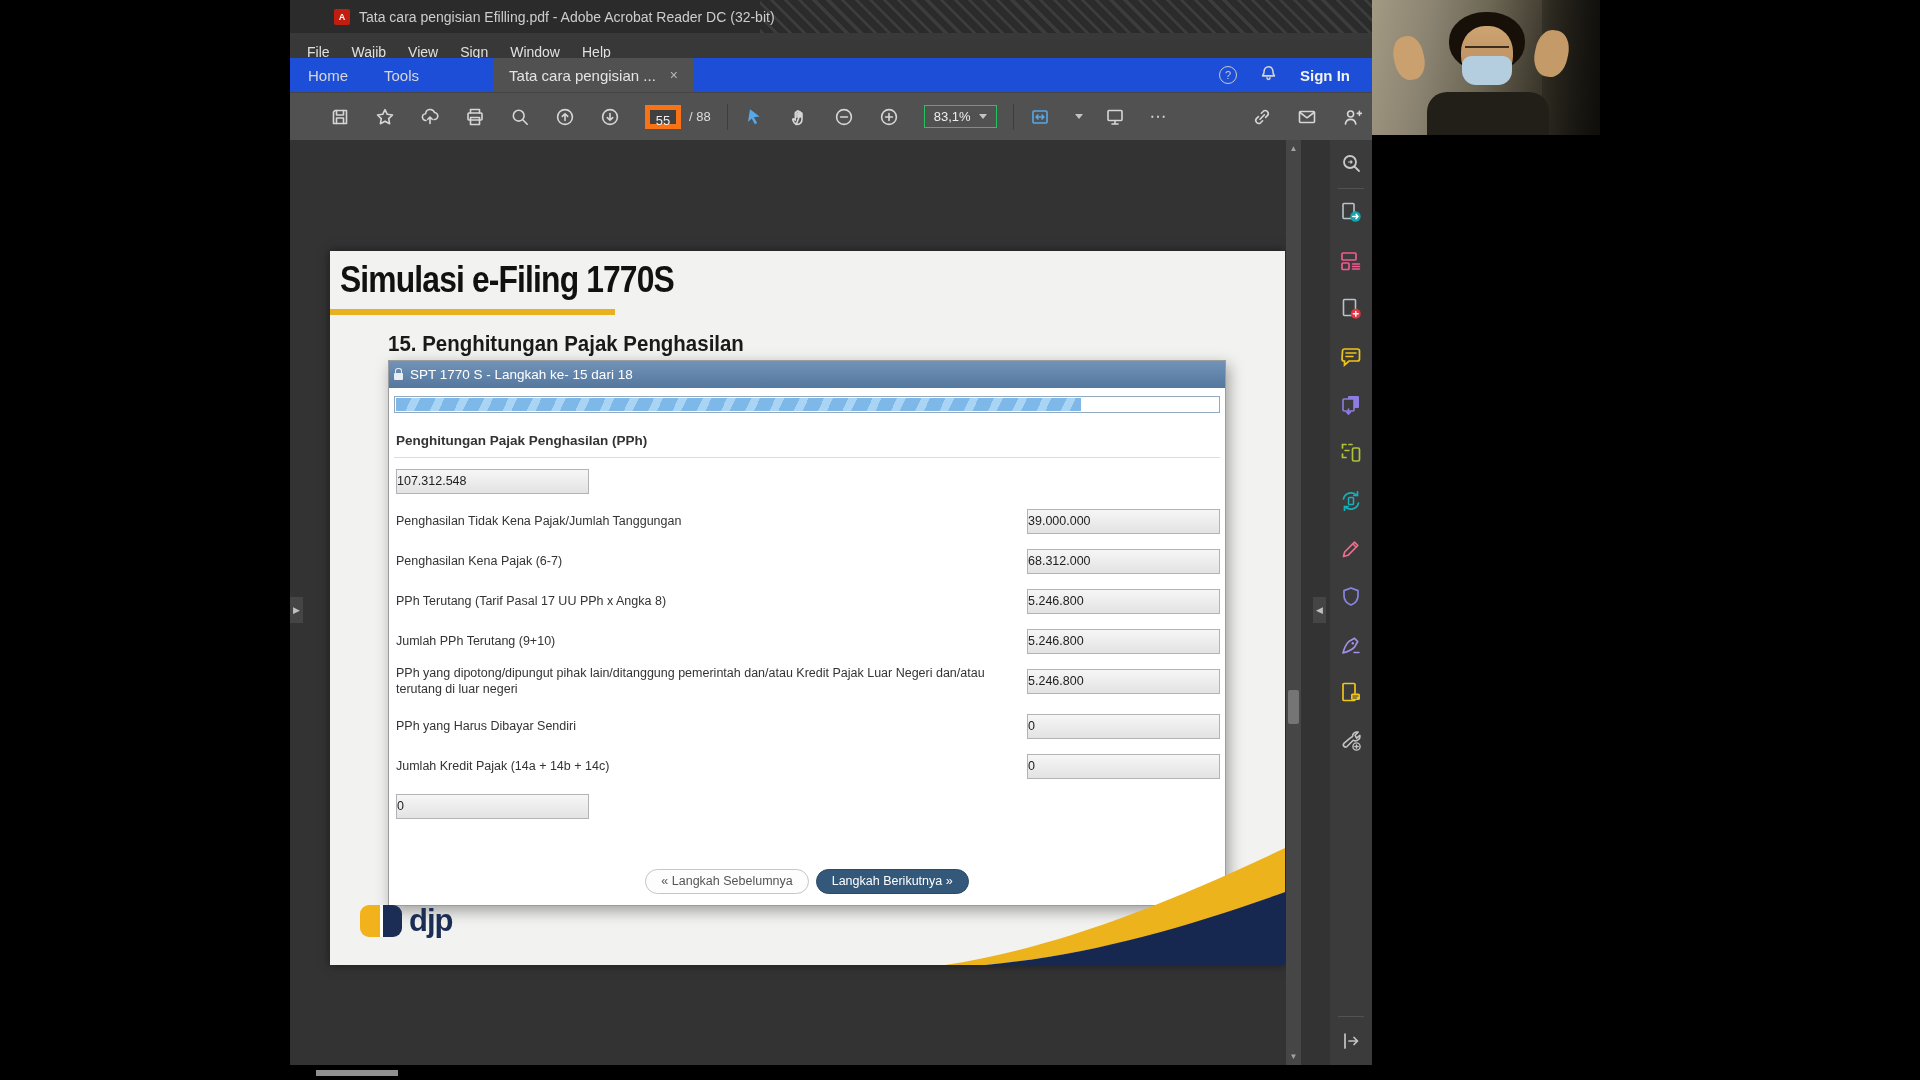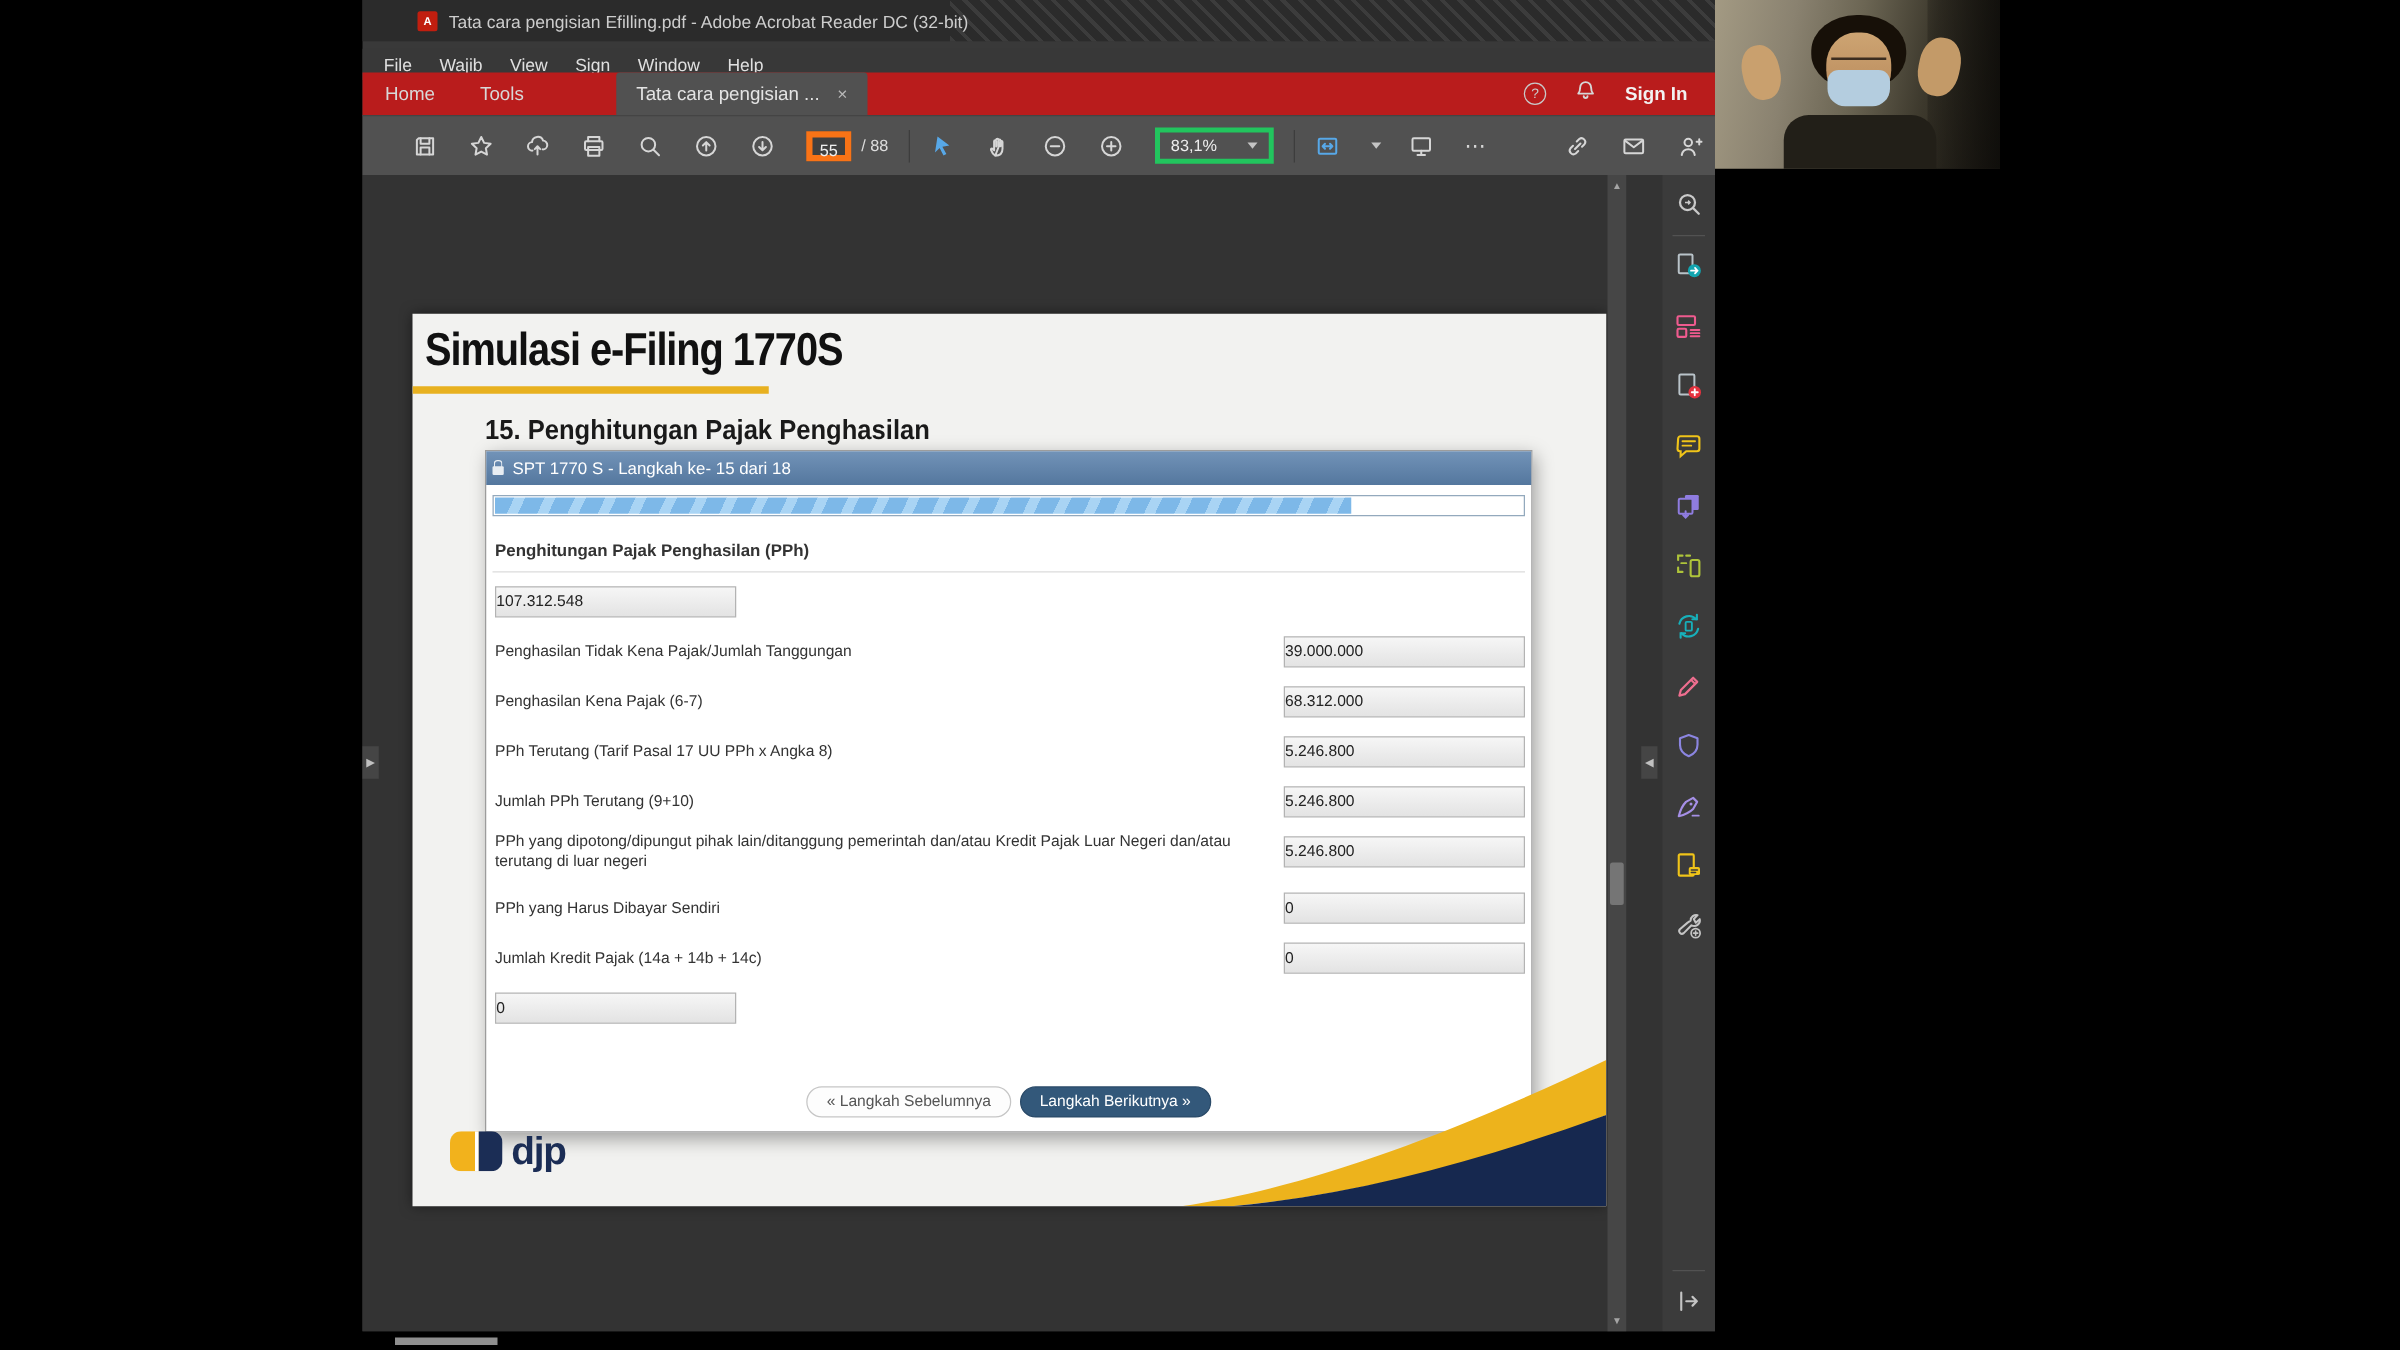--- a/index.html
+++ b/index.html
@@ -17,41 +17,41 @@
   .pdf-badge { width:16px; height:16px; background:#c11e0f; border-radius:2px; color:#fff;
     font-size:9px; font-weight:bold; display:flex; align-items:center; justify-content:center; }
   #titlebar .t-text { color:#cdcdcd; font-size:14px; }
 
   
   #menubar { position:absolute; left:0; top:39px; width:100%; height:25px; background:#383838;
     display:flex; align-items:center; padding-left:6px; }
   #menubar span { color:#e0e0e0; font-size:14px; padding:3px 11px; cursor:default; }
 
   
-  #tabbar { position:absolute; left:0; top:58px; width:100%; height:34px; background:#b91c1c;
+  #tabbar { position:absolute; left:0; top:58px; width:100%; height:34px; background:#1d4ed8;
     display:flex; align-items:flex-end; }
   .tab-plain { color:#d8d8d8; font-size:15px; padding:0 18px; height:34px; display:flex; align-items:center; }
   .tab-active { background:#515151; height:34px; display:flex; align-items:center; gap:14px;
     padding:0 16px; margin-left:56px; color:#e4e4e4; font-size:15px; border-radius:3px 3px 0 0; }
   .tab-close { color:#b8b8b8; font-size:14px; }
   #tab-right { margin-left:auto; display:flex; align-items:center; gap:22px; padding-right:22px; height:34px; }
   .help-circle { width:18px; height:18px; border:1.5px solid #c9c9c9; border-radius:50%;
     color:#c9c9c9; font-size:11px; display:flex; align-items:center; justify-content:center; }
   .signin { color:#f2f2f2; font-size:15px; font-weight:bold; }
 
   
   #toolbar { position:absolute; left:0; top:92px; width:100%; height:48px; background:#515151;
     display:flex; align-items:center; padding-left:40px; border-top:1px solid #444; }
   .tbtn { width:20px; height:20px; margin-right:25px; display:flex; align-items:center; justify-content:center; }
   .tbtn svg { display:block; }
   .tb-sep { width:1px; height:26px; background:#3d3d3d; margin:0 16px 0 0; }
   .pagebox { width:36px; height:24px; background:#404040; border:5px solid #f97316; color:#eee;
     font-size:13px; text-align:center; line-height:22px; margin-right:8px; }
   .pagetotal { color:#ddd; font-size:13px; margin-right:16px; white-space:nowrap; }
-  .zoombox { display:flex; align-items:center; gap:24px; border:4px solid #22c55e; padding:3px 9px;
+  .zoombox { display:flex; align-items:center; gap:8px; border:1px solid #22c55e; padding:3px 9px;
     color:#eee; font-size:13px; margin-right:16px; }
   .caret { width:0; height:0; border-left:4px solid transparent; border-right:4px solid transparent;
     border-top:5px solid #c4c4c4; }
   .tb-right { margin-left:auto; display:flex; align-items:center; padding-right:10px; }
   .more-dots { color:#d6d6d6; font-size:17px; letter-spacing:2px; margin-right:25px; }
 
   
   #docarea { position:absolute; left:0; top:140px; width:1040px; height:925px; background:#333333; }
 
   

